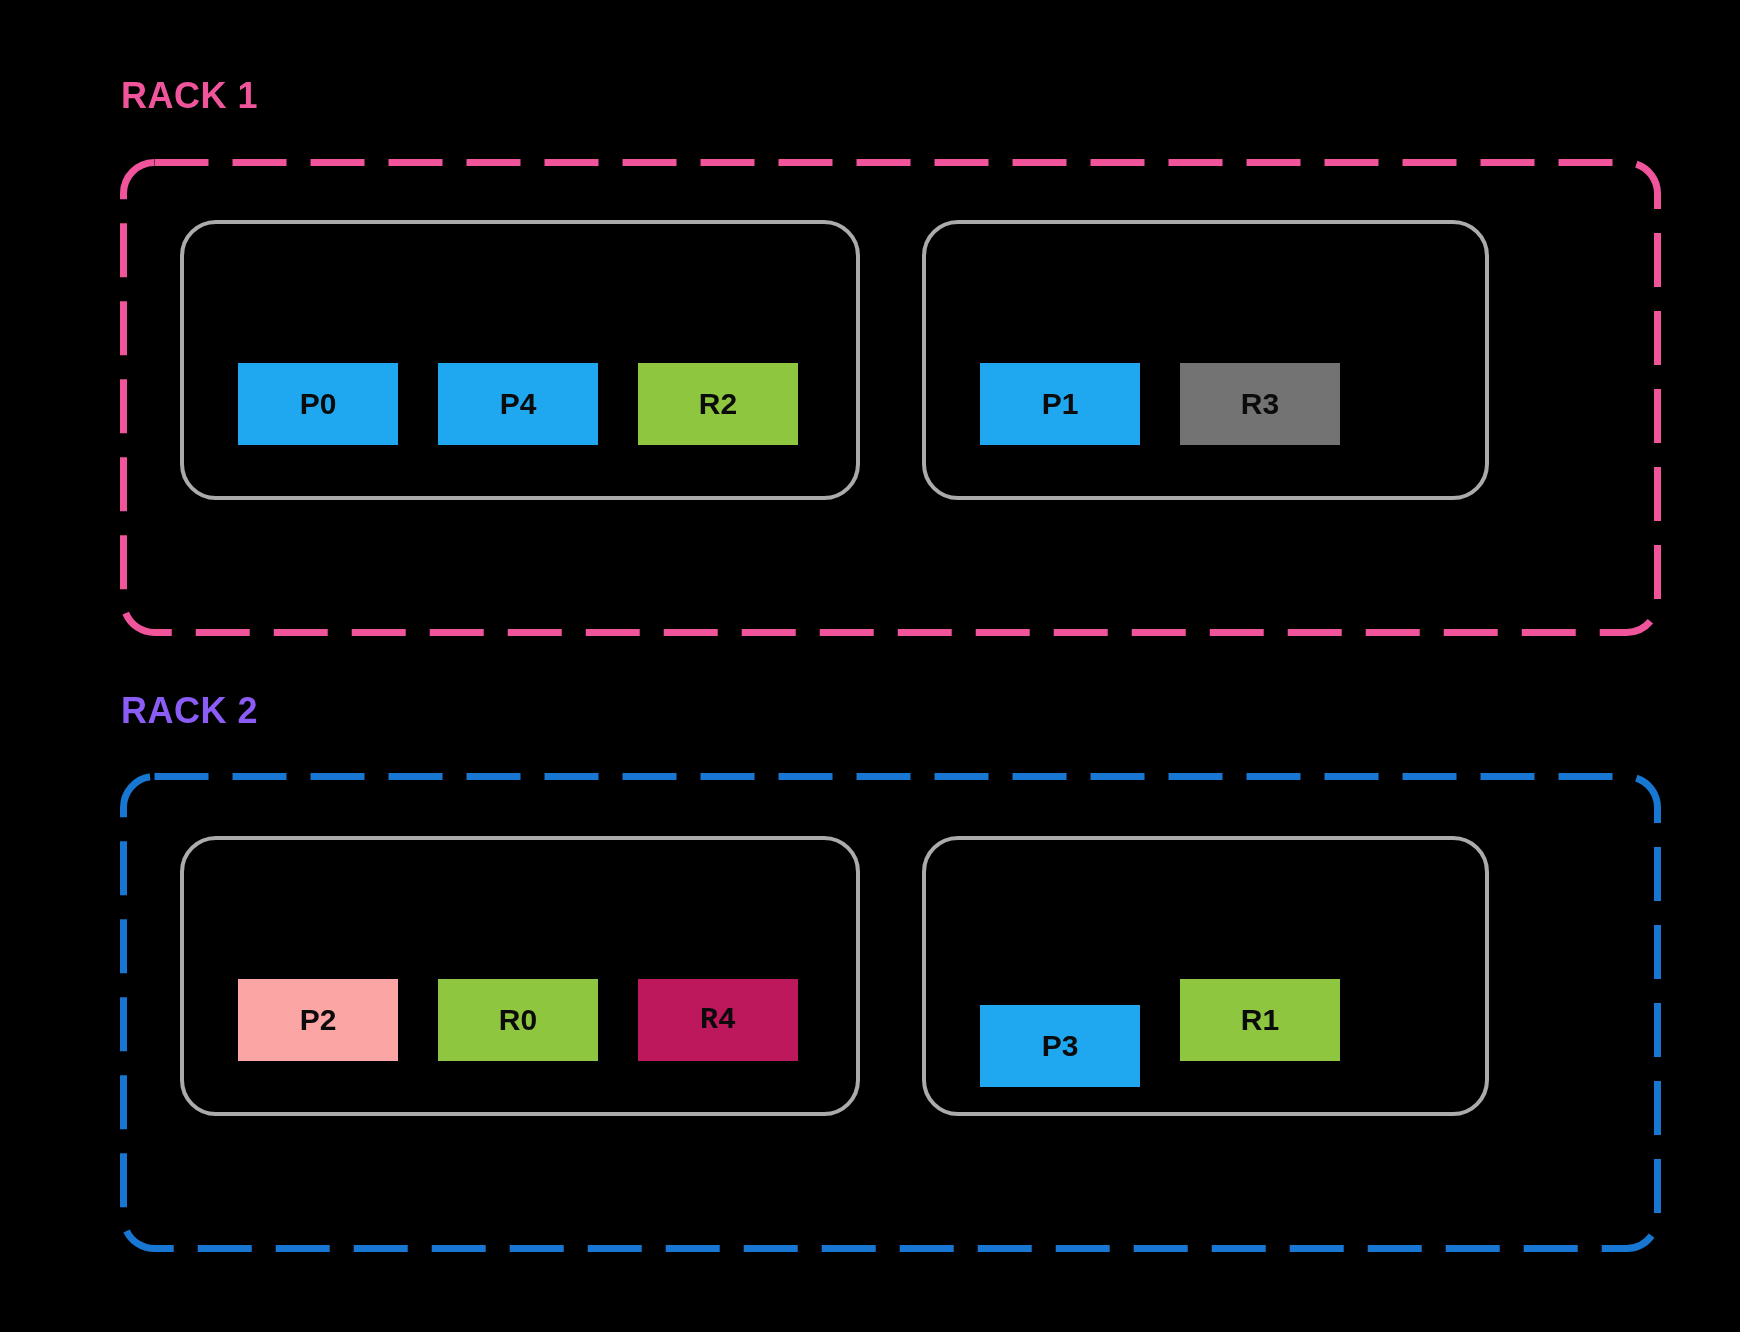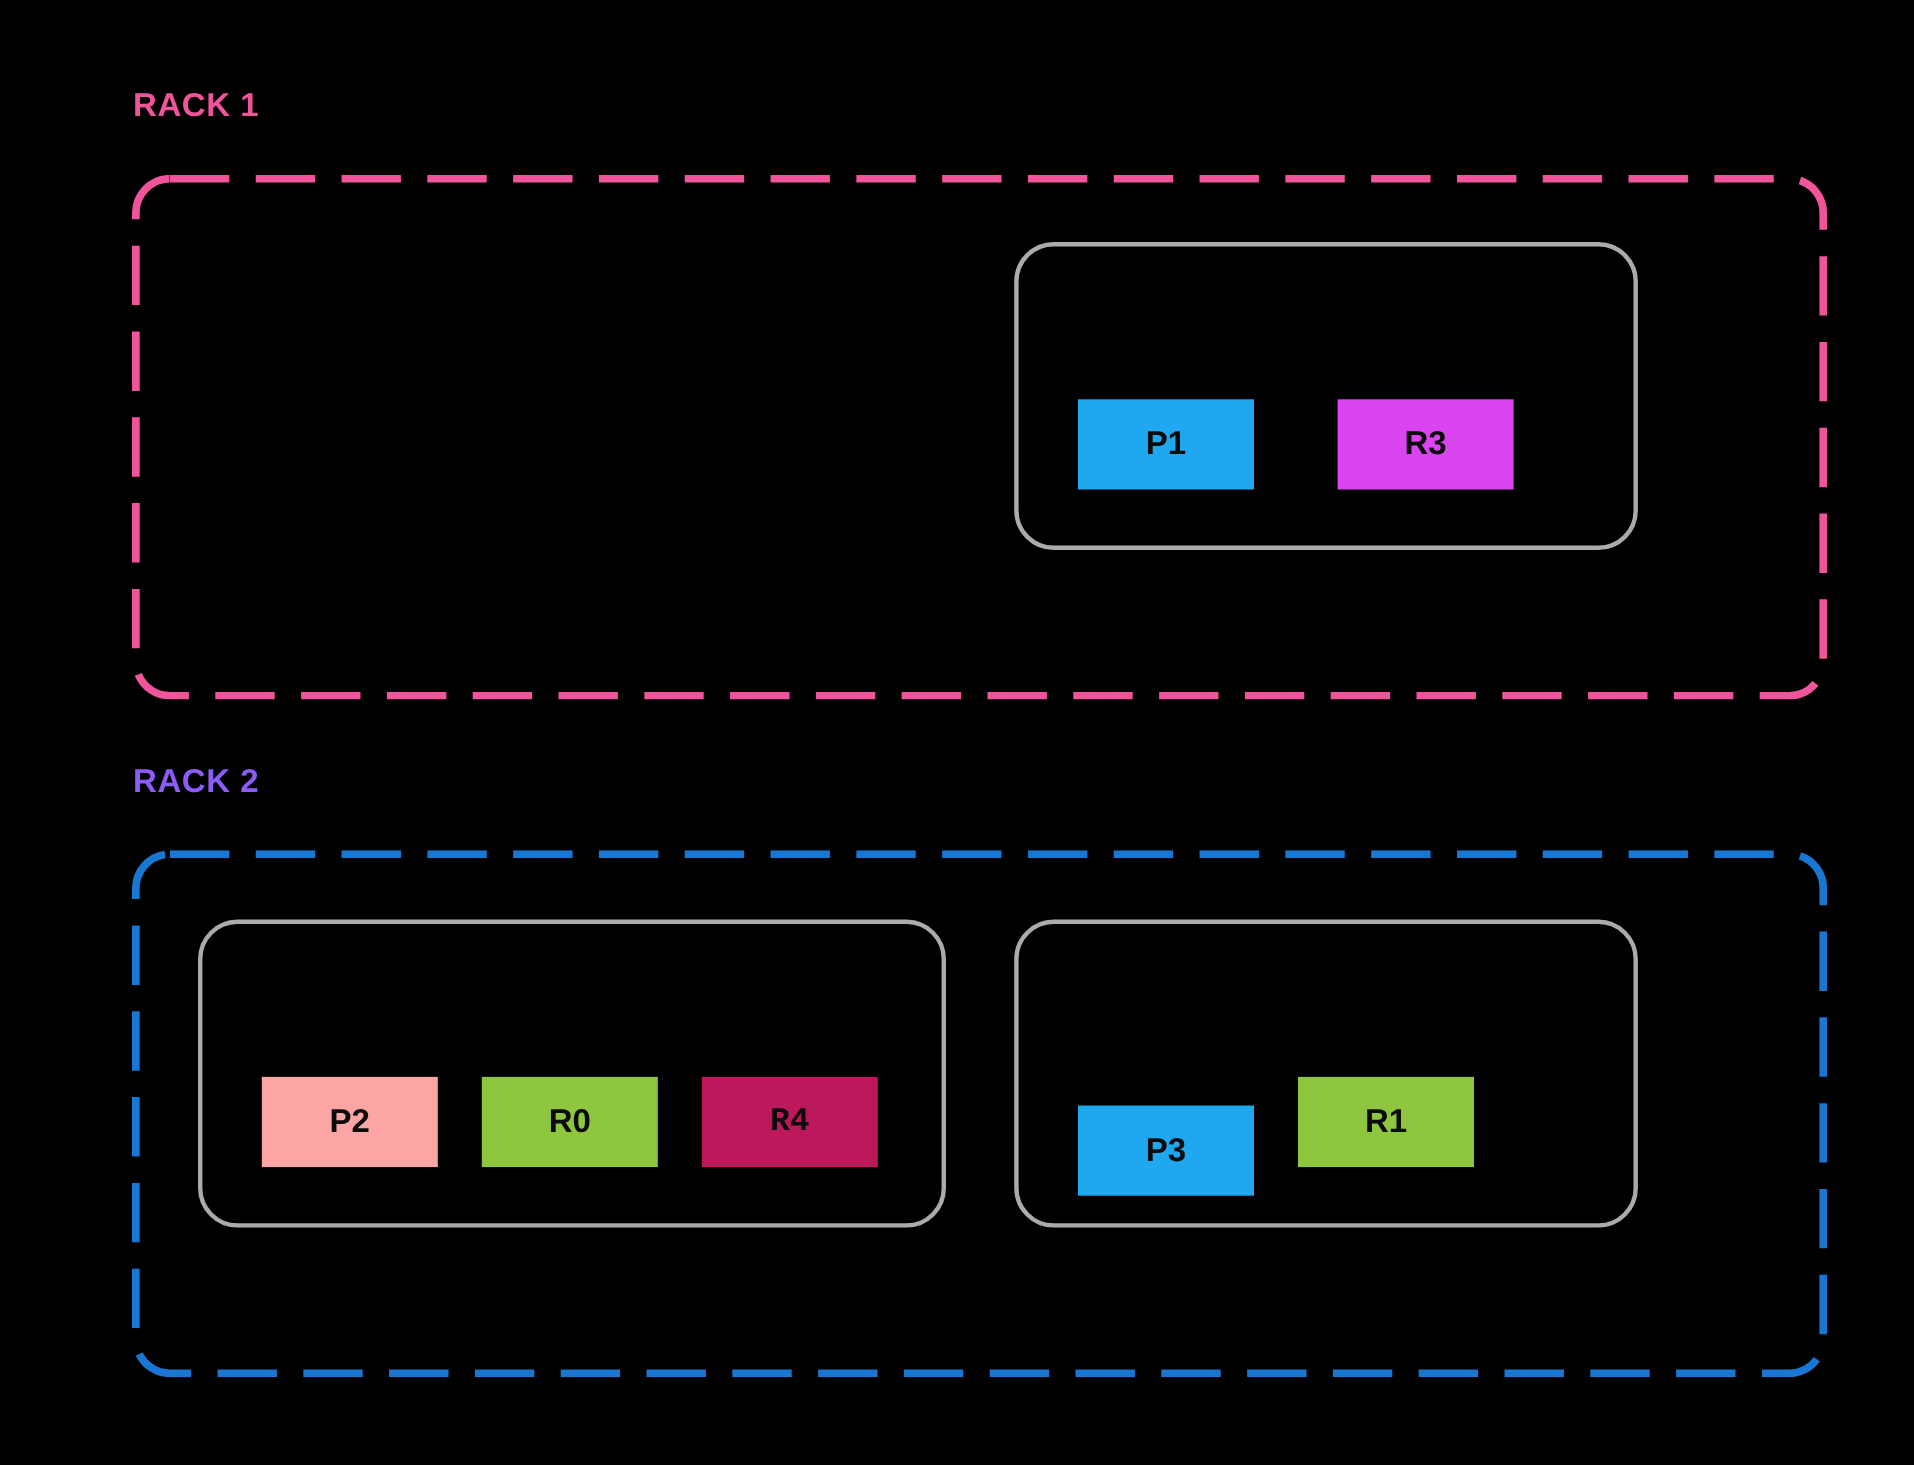--- a/index.html
+++ b/index.html
@@ -14,21 +14,21 @@
     overflow: hidden;
     font-family: "Liberation Sans", sans-serif;
   }
   .canvas {
     position: absolute;
     inset: 0;
   }
   .rack-label {
     position: absolute;
     left: 121px;
-    font-size: 30px;
+    font-size: 36px;
     line-height: 28px;
     font-weight: 700;
     letter-spacing: 0.5px;
     white-space: nowrap;
   }
   .rack-label.r1 { top: 82px; }
   .rack-label.r2 { top: 697px; }
 
   .rack-boundary {
     position: absolute;
@@ -80,25 +80,32 @@
 <div class="canvas">
 
   <div class="rack-label r1" style="color: rgb(240, 84, 155);">RACK 1</div>
 
   <div class="rack-boundary r1">
     <svg viewBox="0 0 1541 477">
       <rect x="3.5" y="3.5" width="1534" height="470" rx="31" ry="31" fill="none" stroke-width="7" stroke-dasharray="54 24" stroke="#F0549B"></rect>
     </svg>
   </div>
 
+  <div class="host-box a row1">
+    <div class="blocks-row">
+      <div class="block" style="background: rgb(31, 167, 240);">P0</div>
+      <div class="block" style="background: rgb(31, 167, 240);">P4</div>
+      <div class="block" style="background: rgb(142, 198, 63);">R2</div>
+    </div>
+  </div>
 
   <div class="host-box b row1">
     <div class="blocks-row">
       <div class="block" style="background: rgb(31, 167, 240);">P1</div>
-      <div class="block" style="background: #d946ef; margin-left: 36px;">R3</div>
+      <div class="block" style="background: #737373;">R3</div>
     </div>
   </div>
 
   <div class="rack-label r2" style="color: #8b5cf6;">RACK 2</div>
 
   <div class="rack-boundary r2">
     <svg viewBox="0 0 1541 479">
       <rect x="3.5" y="3.5" width="1534" height="472" rx="31" ry="31" fill="none" stroke-width="7" stroke-dasharray="54 24" stroke="#1777D2"></rect>
     </svg>
   </div>

